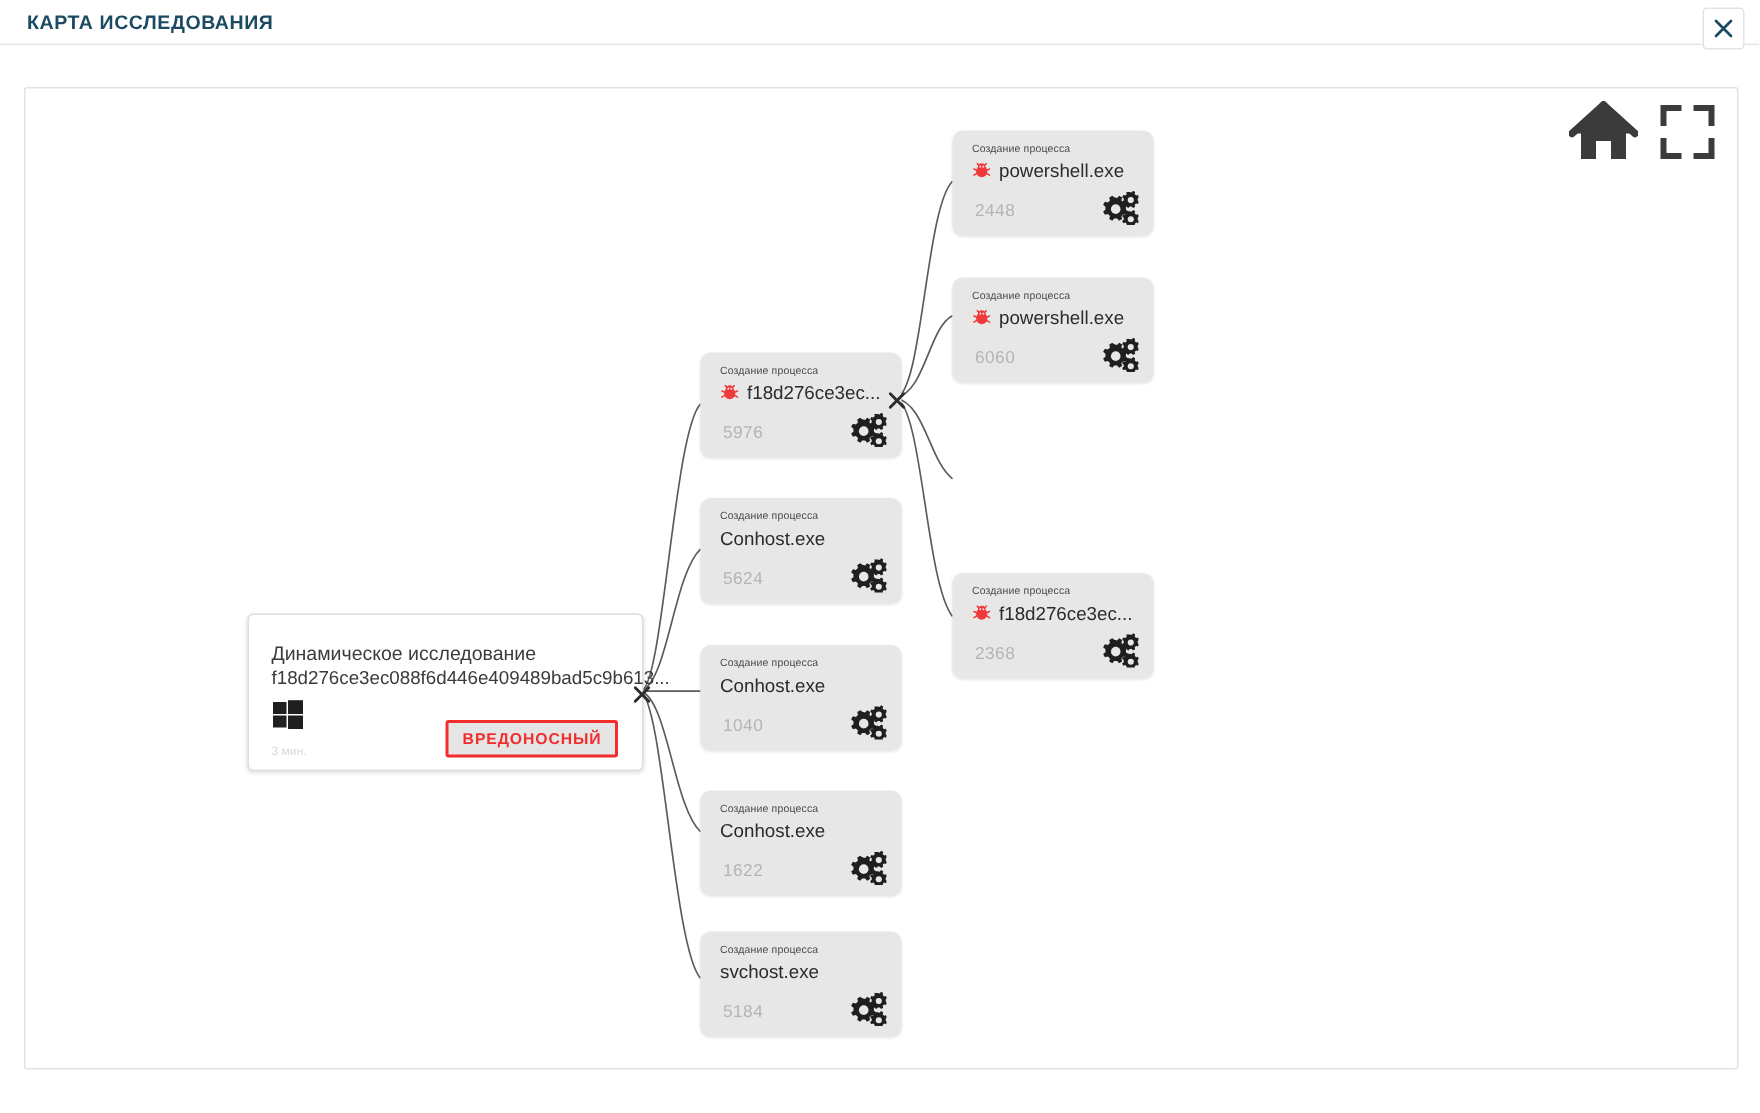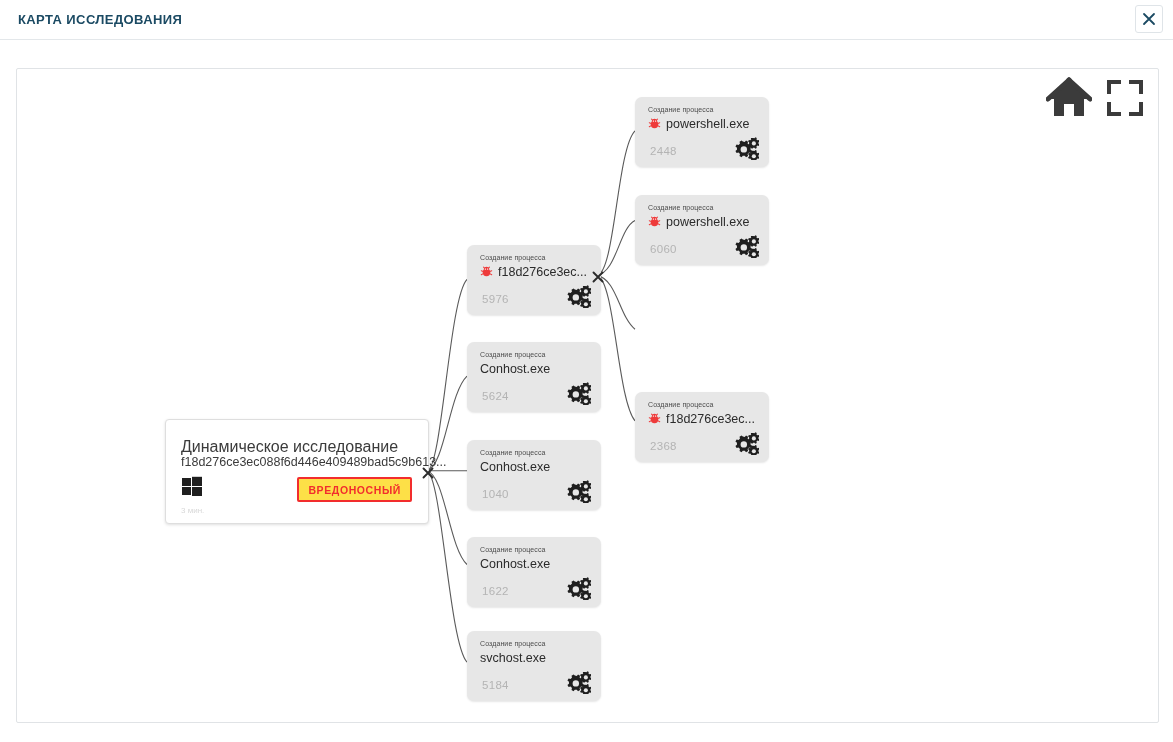--- a/index.html
+++ b/index.html
@@ -7,21 +7,21 @@
     margin: 0; padding: 0;
     width: 1173px; height: 742px;
     background: #ffffff;
     font-family: "Liberation Sans", sans-serif;
     overflow: hidden;
   }
 
   
   .header {
     position: relative;
-    height: 40px;
+    height: 30px;
     display: flex;
     align-items: center;
     border-bottom: 1px solid #e3e7ea;
   }
   .header-title {
     margin-left: 18px;
     font-size: 13px;
     font-weight: bold;
     letter-spacing: 0.4px;
     color: #1b4a63;
@@ -121,21 +121,21 @@
     right: 10px;
     bottom: 7px;
     line-height: 0;
   }
   .bug-icon { line-height: 0; display:inline-block; }
 
   
   .root-line1 {
     position: absolute;
     left: 15px; top: 18px;
-    font-size: 16px;
+    font-size: 13px;
     color: #3b3b3b;
     white-space: nowrap;
   }
   .root-line2 {
     position: absolute;
     left: 15px; top: 35px;
     font-size: 12.5px;
     color: #3b3b3b;
     white-space: nowrap;
   }
@@ -146,29 +146,29 @@
   }
   .root-duration {
     position: absolute;
     left: 15px; bottom: 8px;
     font-size: 8px;
     color: #d8d8d8;
   }
   .verdict-badge {
     position: absolute;
     right: 16px;
-    top: 57px;
+    top: 70px;
     border: 2px solid #f22d2d;
     color: #f22d2d;
     font-size: 10.5px;
     font-weight: bold;
     letter-spacing: .6px;
     padding: 5px 9px 4px;
     border-radius: 2px;
-    background: #fde047;
+    background: #e5e5e5;
     white-space: nowrap;
     cursor: pointer;
   }
 
   
   .collapse-x {
     position: absolute;
     z-index: 30;
     width: 12px; height: 12px;
     line-height: 0;

